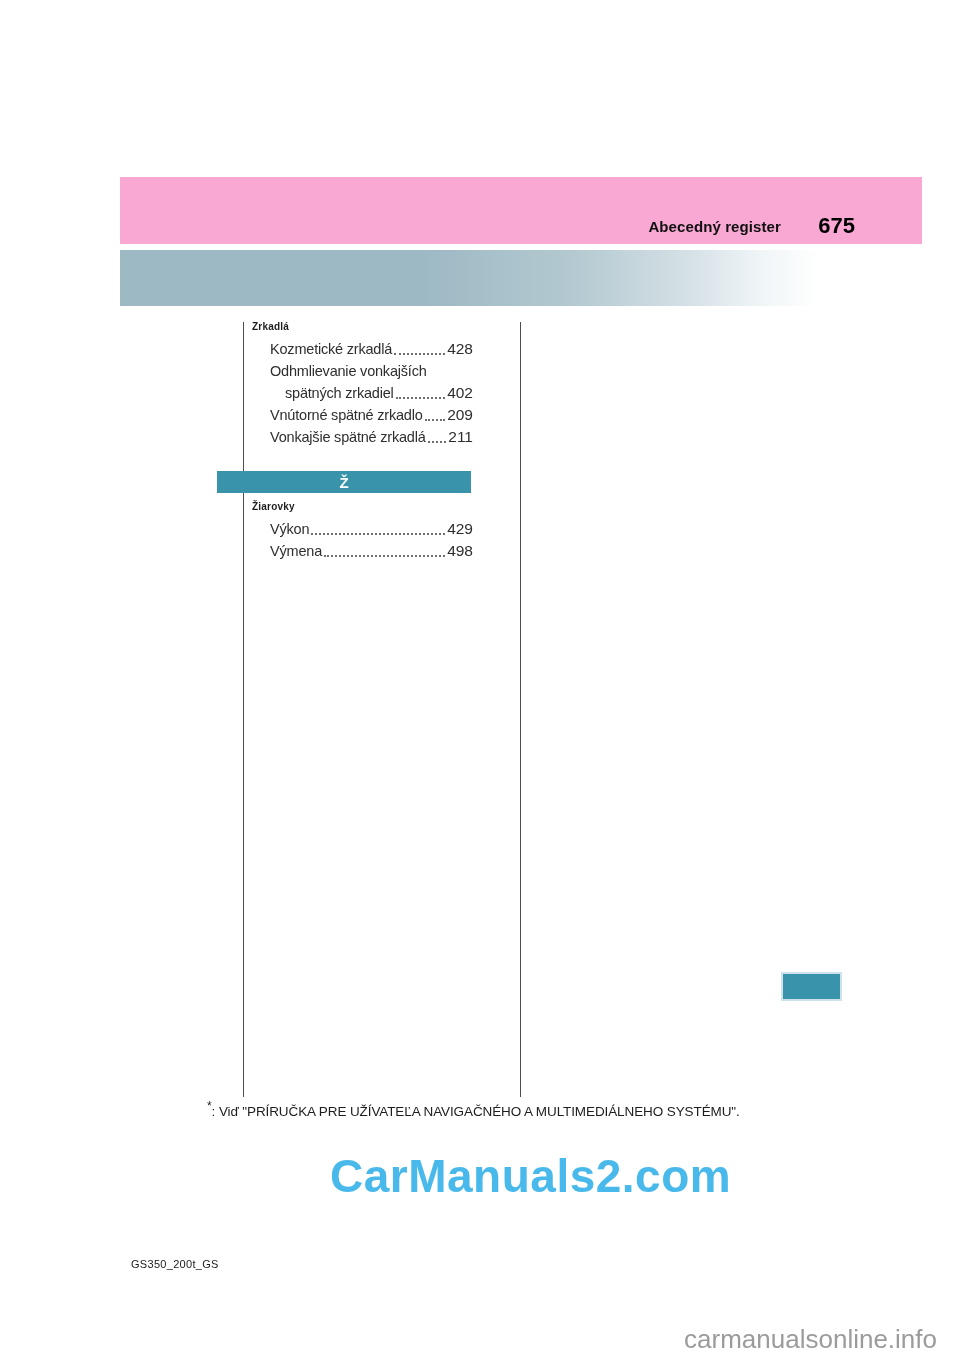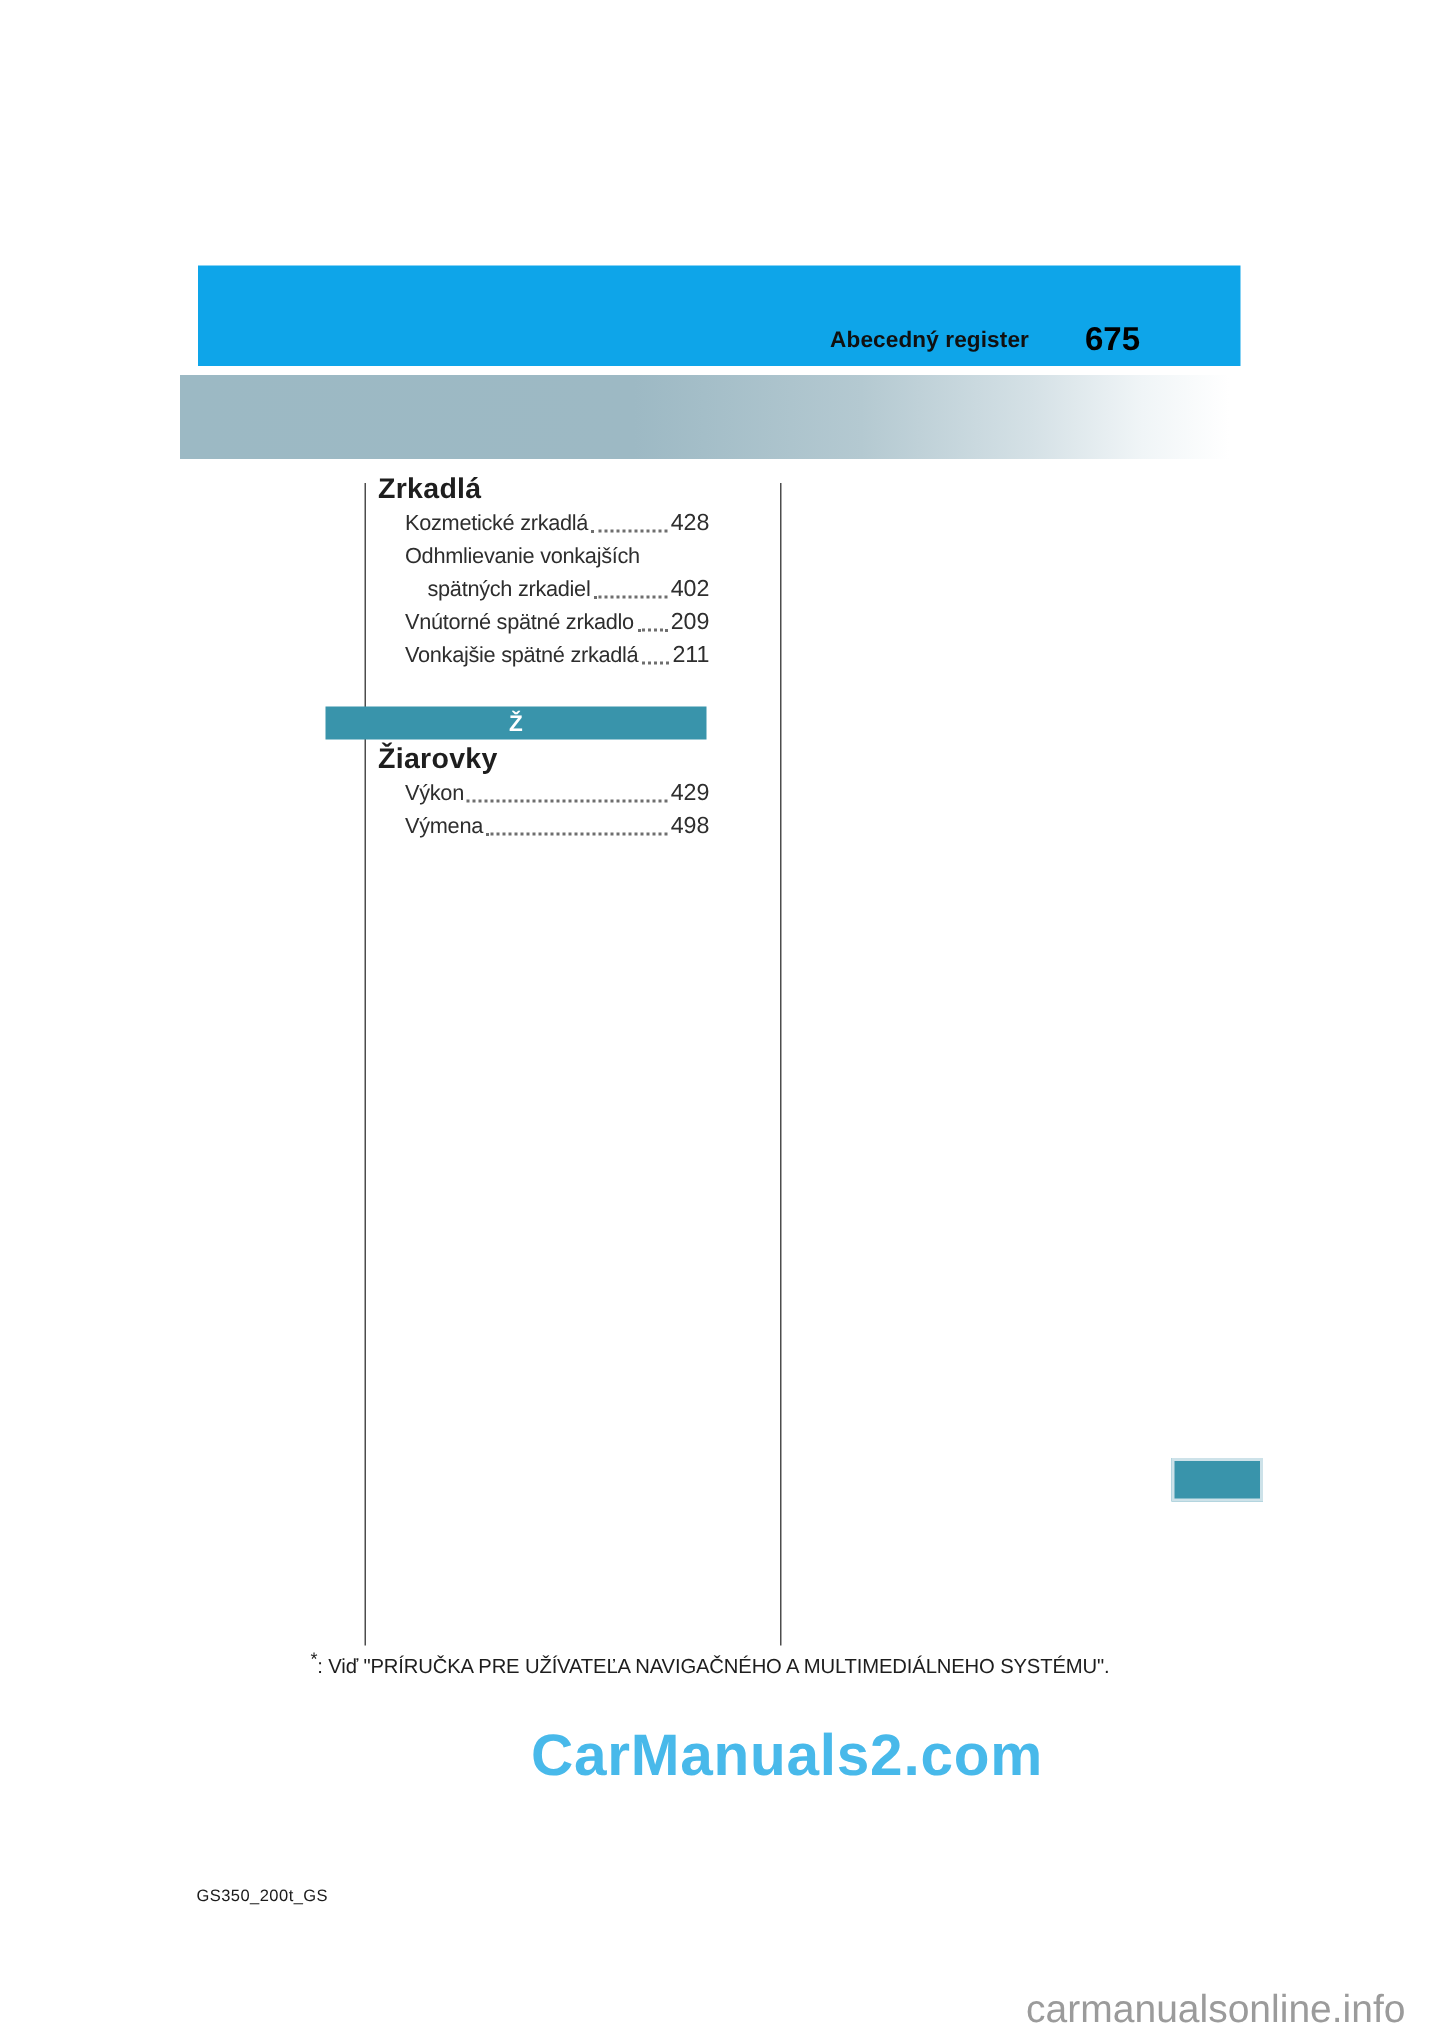--- a/index.html
+++ b/index.html
@@ -3,22 +3,22 @@
 <meta charset="utf-8">
 <style>
   html,body { margin:0; padding:0; background:#ffffff; }
   .page {
     position:relative; width:960px; height:1358px; background:#ffffff;
     font-family:"Liberation Sans", sans-serif; overflow:hidden;
   }
 
   
   .band-light {
-    position:absolute; left:132px; top:177px; width:695px; height:67px;
-    background:#0ea5e9;
+    position:absolute; left:120px; top:177px; width:802px; height:67px;
+    background:#f9a8d4;
   }
   .hdr-title {
     position:absolute; right:141px; bottom:9px;
     font-size:15px; font-weight:bold; color:#101010; letter-spacing:0.1px;
   }
   .hdr-page {
     position:absolute; right:67px; bottom:5px;
     font-size:22px; font-weight:bold; color:#000;margin-top:21px;
   }
   .band-gradient {
@@ -28,21 +28,21 @@
   }
 
   
   .rule { position:absolute; top:322px; width:1px; height:775px; background:#4d4d4d; }
   .rule-left  { left:243px; }
   .rule-right { left:520px; }
 
   
   .index-col { position:absolute; left:252px; top:316px; width:221px; color:#2e2e2e; }
   .group-heading {
-    font-size:19px; font-weight:bold; color:#1e1e1e;
+    font-size:10px; font-weight:bold; color:#1e1e1e;
     line-height:22px; letter-spacing:0.2px;
   }
   .entry { display:flex; line-height:22px; font-size:14.5px; padding-left:18px; letter-spacing:-0.2px;align-items:center; }
   .entry .lbl { white-space:nowrap; }
   .entry .dots {
     flex:1; min-width:8px; margin:0 2px;
     border-bottom:2px dotted #6e6e6e; align-self:flex-end; margin-bottom:5px;
   }
   .entry .pg { font-size:15.5px; letter-spacing:0; }
   .wrap-first  { padding-left:18px; }
@@ -56,22 +56,22 @@
   
   .footnote {
     position:absolute; left:207px; top:1099px; width:560px;
     font-size:13.5px; color:#1d1d1d; white-space:nowrap; letter-spacing:-0.1px;
   }
   .footnote sup { font-size:12px; }
 
   
   .watermark {
     position:absolute; left:330px; top:1149px;
-    font-size:39px; font-weight:bold; color:#48b9ea; letter-spacing:0.5px;
-    text-decoration:none; cursor:pointer;margin-left:24px;
+    font-size:46px; font-weight:bold; color:#48b9ea; letter-spacing:0.5px;
+    text-decoration:none; cursor:pointer;
   }
   .page-tab {
     position:absolute; left:781px; top:972px; width:61px; height:29px;
     background:#3994ab; border:2px solid #cde2e9; box-sizing:border-box;
   }
   .doc-code {
     position:absolute; left:131px; top:1258px;
     font-size:11px; color:#1b1b1b; letter-spacing:0.3px;
   }
   .site-credit {

